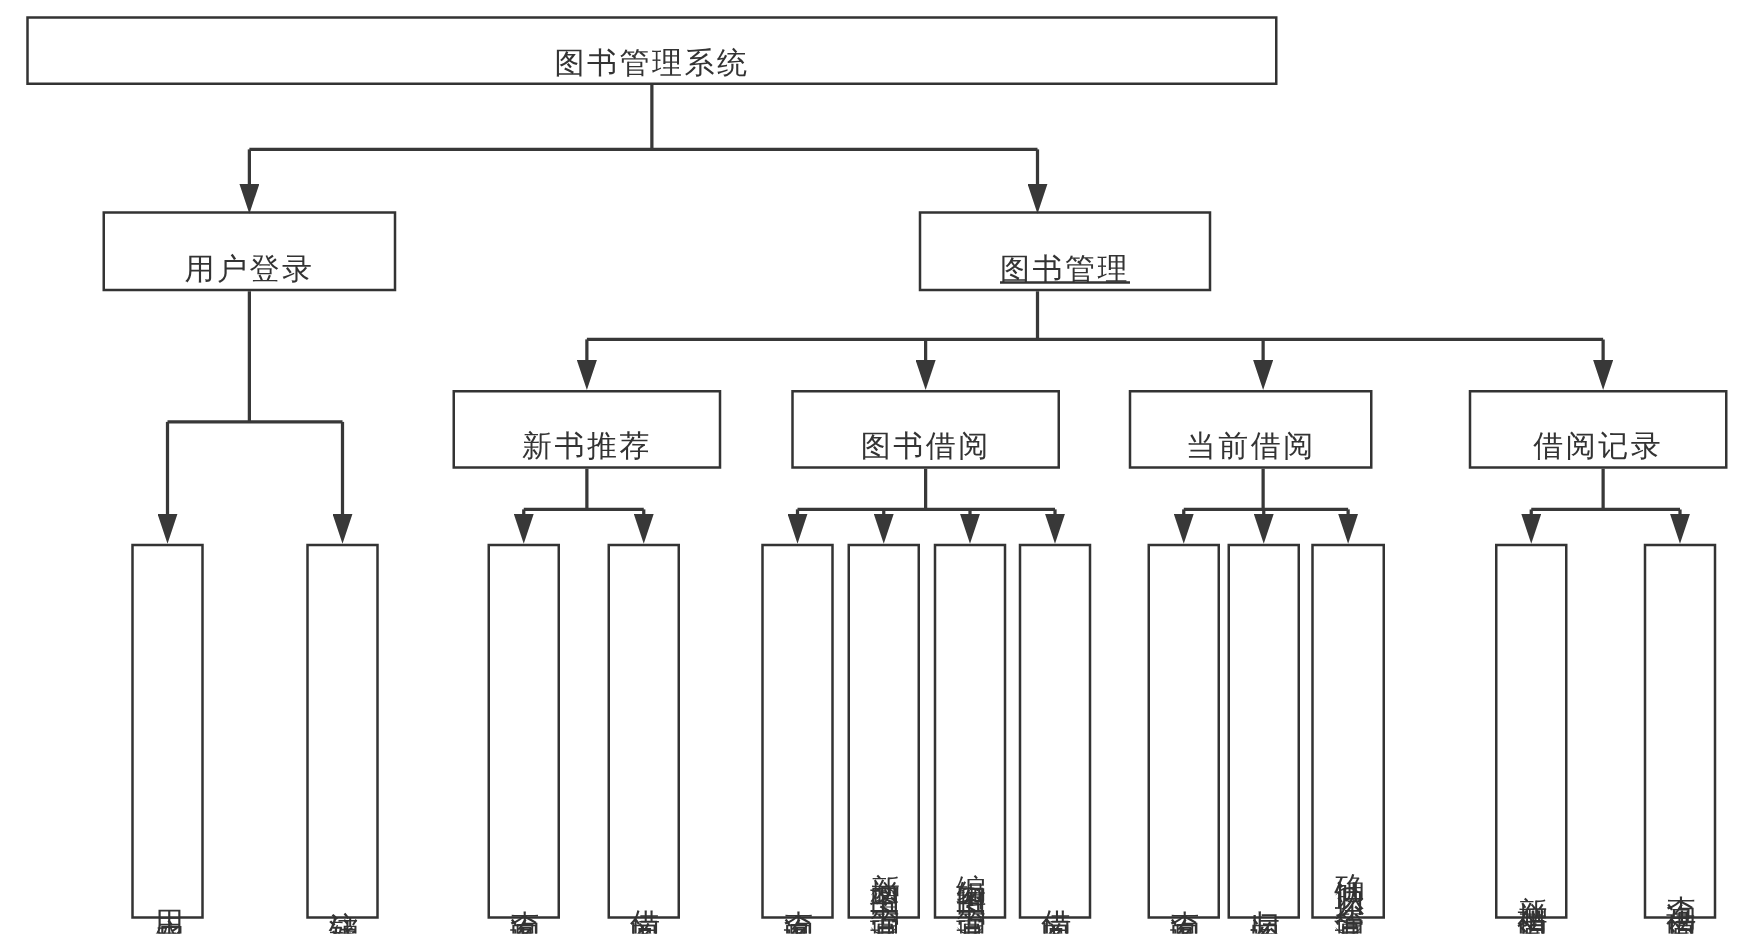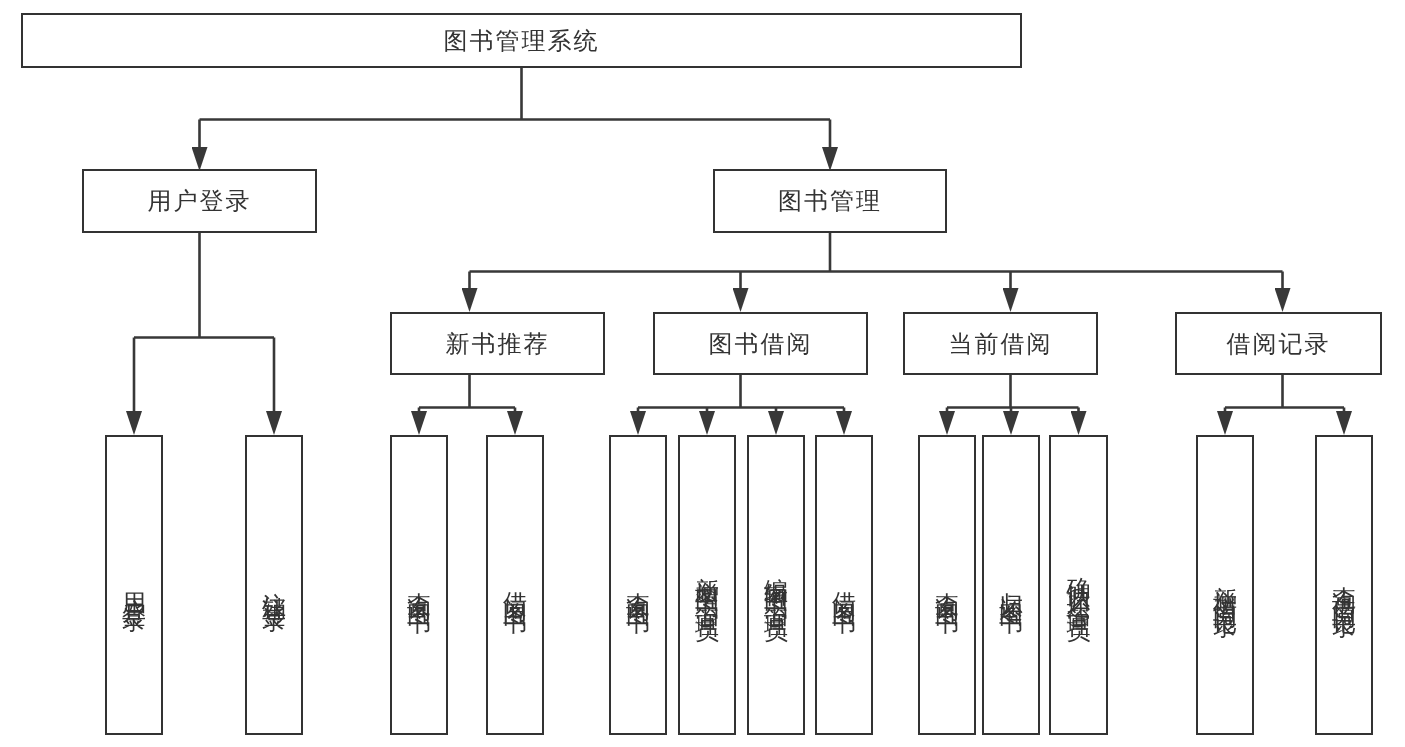--- a/index.html
+++ b/index.html
@@ -9,21 +9,21 @@
     background:#ffffff;
     font-family:"Liberation Sans","DejaVu Sans",sans-serif;
     overflow:hidden;
   }
   .node{
     position:absolute;
     background:#ffffff;
     border:2px solid #333333;
     box-sizing:border-box;
     display:flex;
-    align-items:center;
+    align-items:flex-end;
     justify-content:center;
     color:#333333;
     font-size:24px;
     letter-spacing:2px;
     white-space:nowrap;
     z-index:1;
   }
   .node .htext{display:block;}
   .node .vtext{
     writing-mode:vertical-rl;
@@ -52,29 +52,29 @@
 <div class="canvas">
 
   <div class="node" style="left:21px;top:13px;width:1001px;height:55px;">
     <span class="htext">图书管理系统</span>
   </div>
 
   <div class="node" style="left:82px;top:169px;width:235px;height:64px;">
     <span class="htext">用户登录</span>
   </div>
 
-  <div class="node" style="left:713px;top:169px;width:234px;height:64px;">
+  <div class="node" style="left:735px;top:169px;width:234px;height:64px;text-decoration:underline;">
     <span class="htext">图书管理</span>
   </div>
 
-  <div class="node" style="left:362px;top:312px;width:215px;height:63px;margin-left:28px;">
+  <div class="node" style="left:362px;top:312px;width:215px;height:63px;">
     <span class="htext">新书推荐</span>
   </div>
 
-  <div class="node" style="left:633px;top:312px;width:215px;height:63px;margin-left:20px;">
+  <div class="node" style="left:633px;top:312px;width:215px;height:63px;">
     <span class="htext">图书借阅</span>
   </div>
 
   <div class="node" style="left:903px;top:312px;width:195px;height:63px;">
     <span class="htext">当前借阅</span>
   </div>
 
   <div class="node" style="left:1175px;top:312px;width:207px;height:63px;">
     <span class="htext">借阅记录</span>
   </div>

